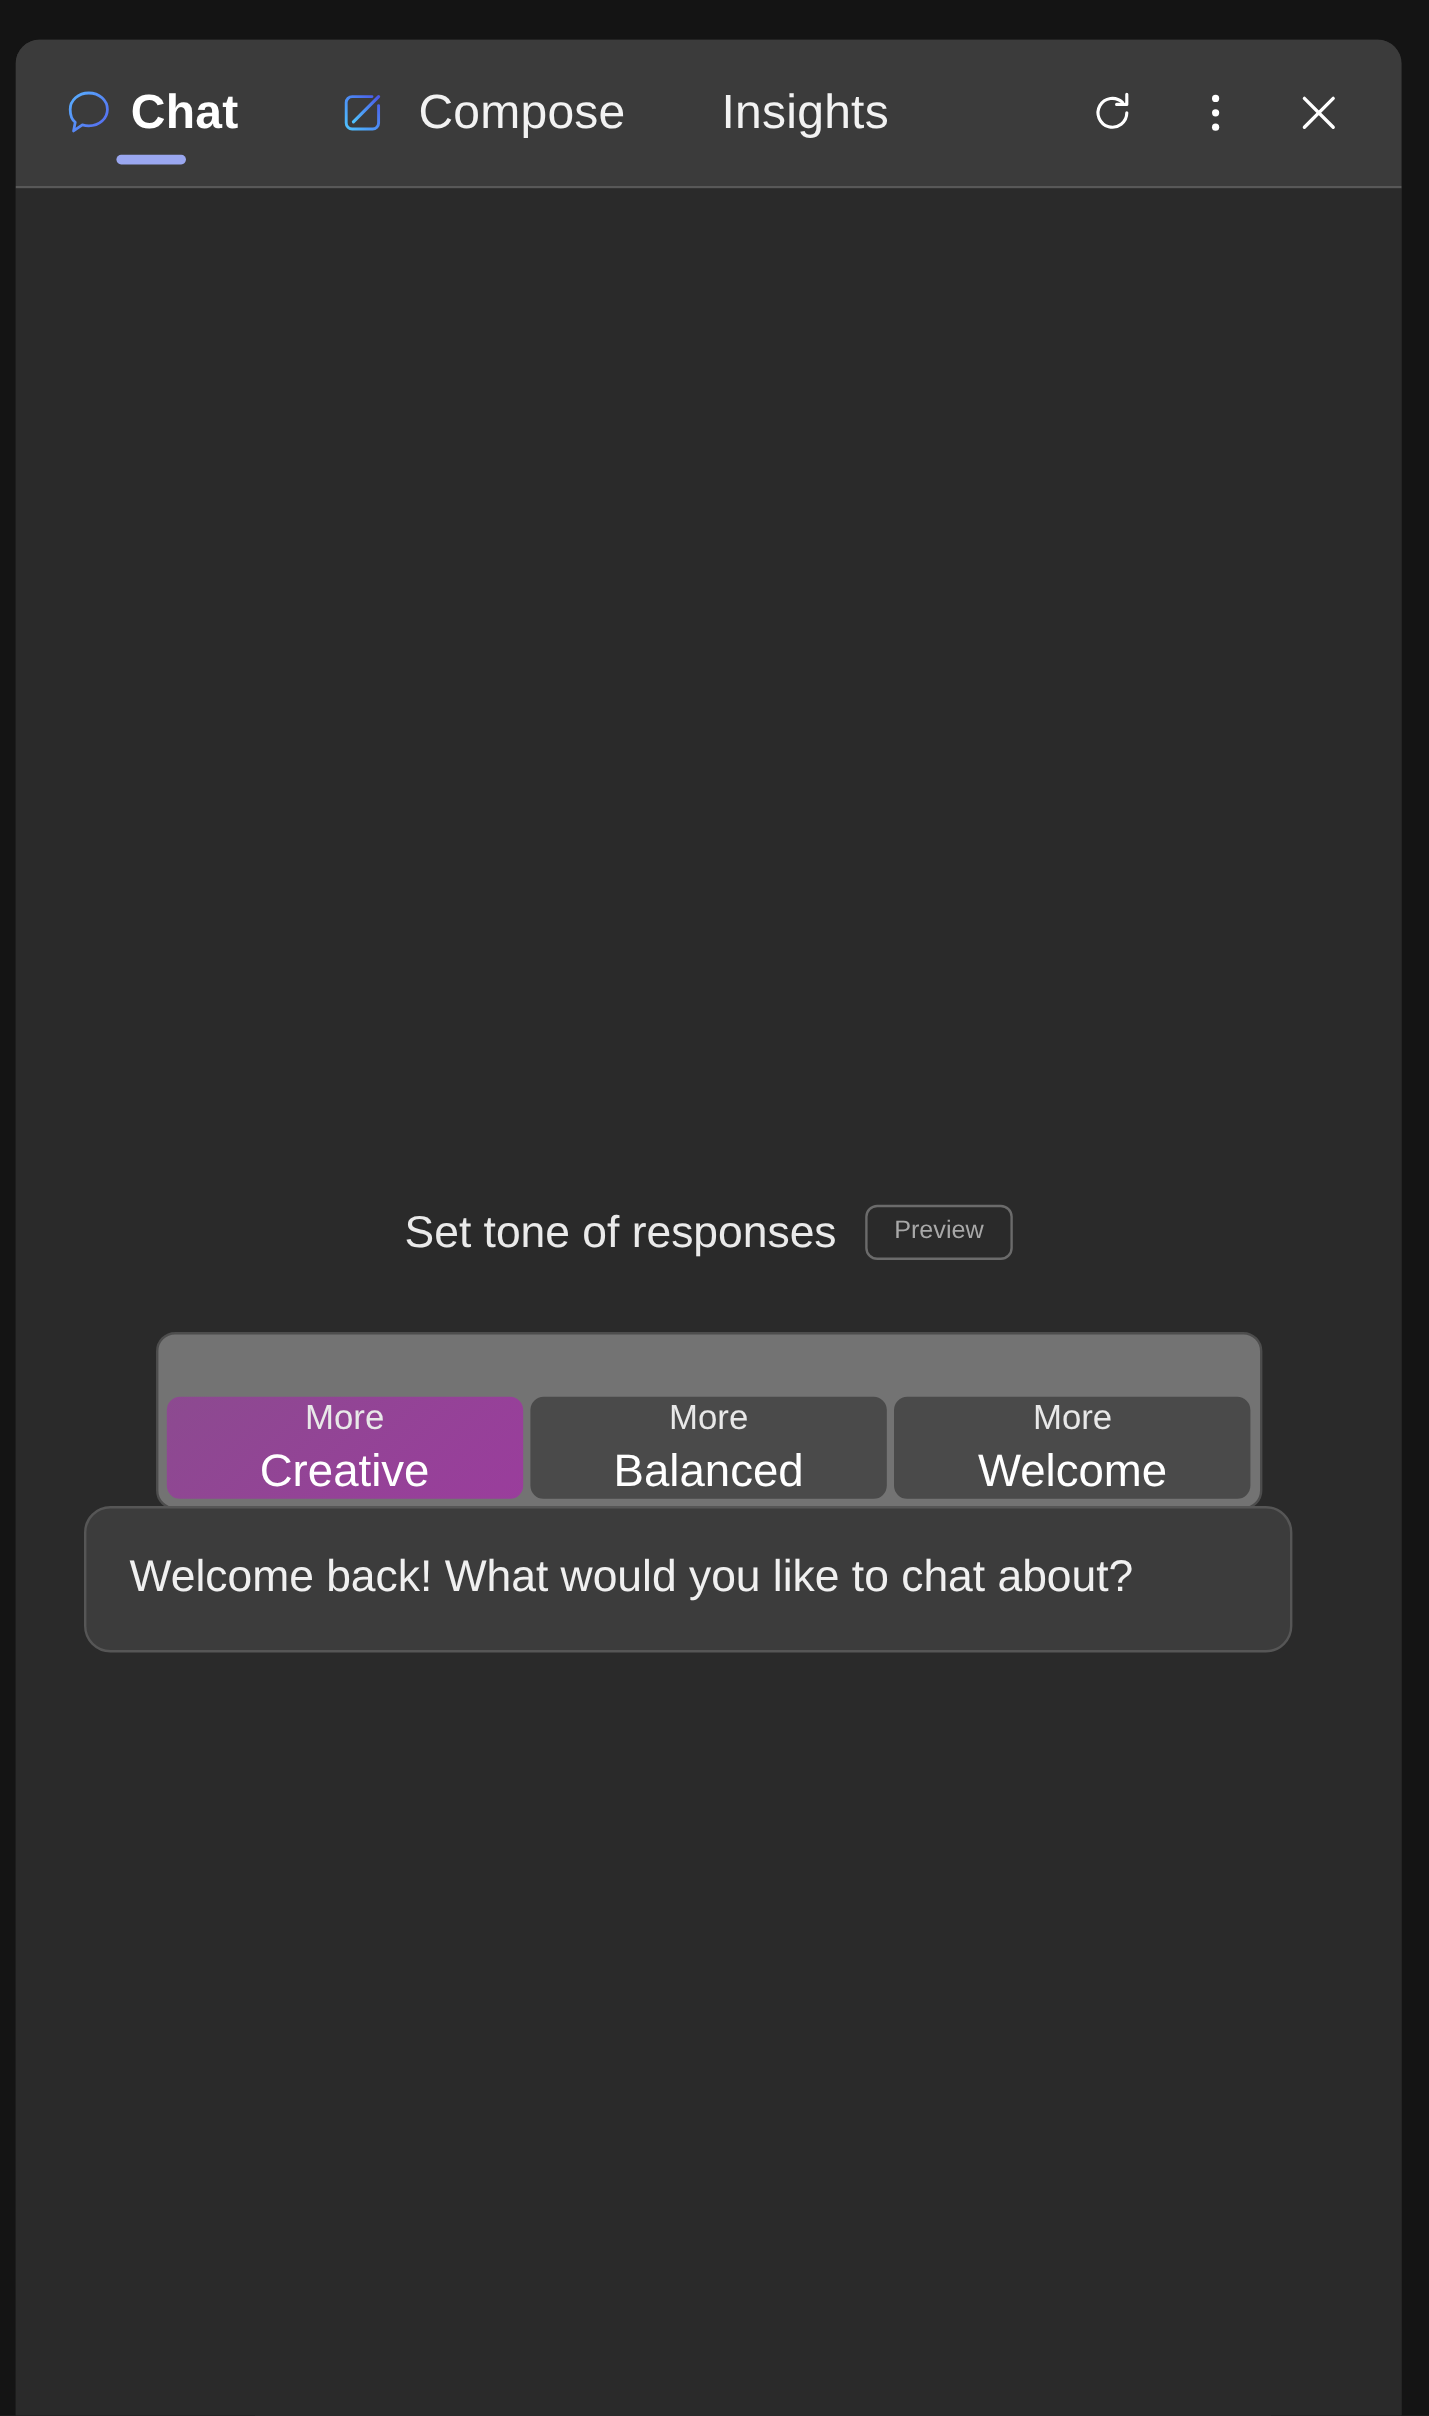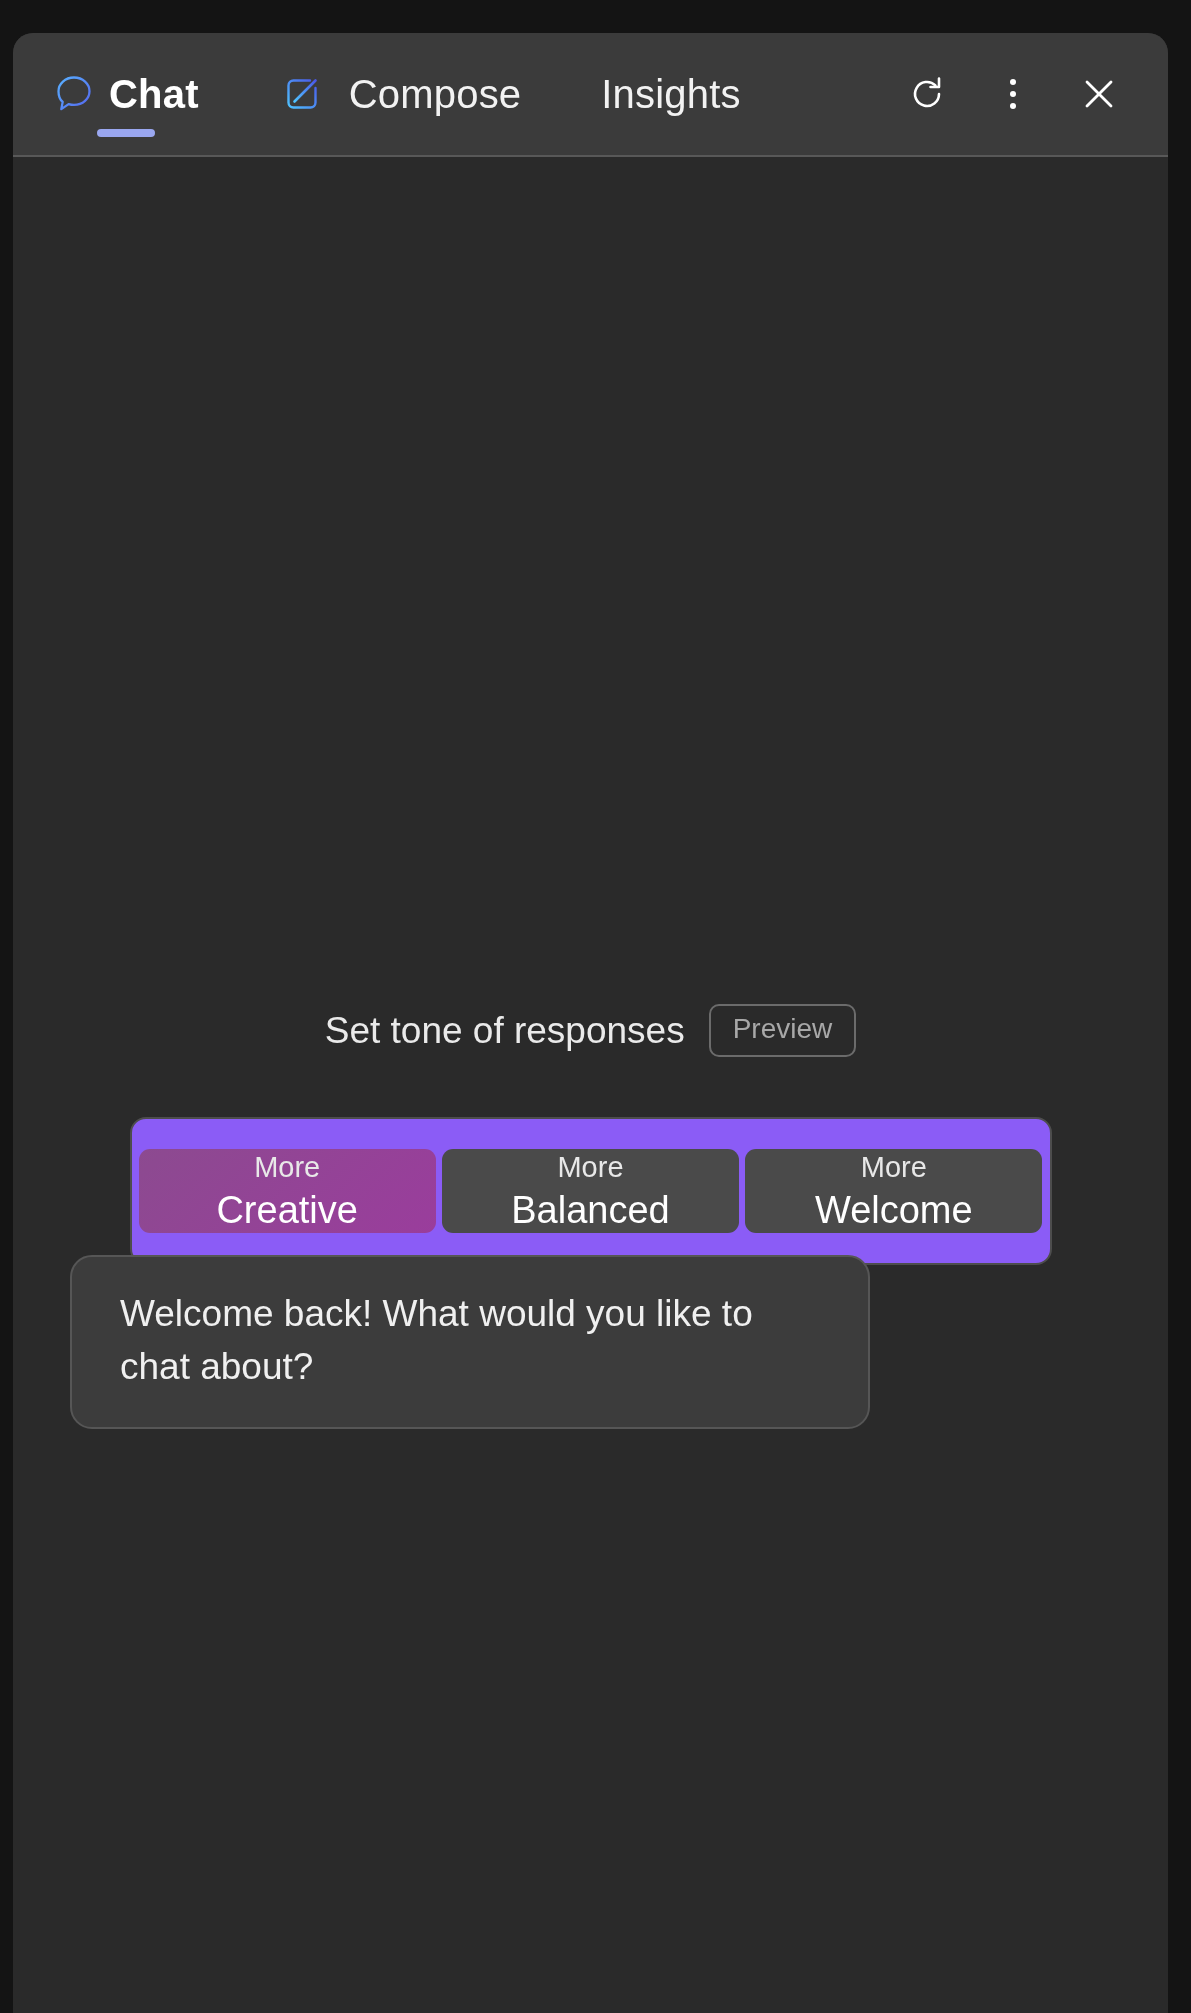--- a/index.html
+++ b/index.html
@@ -120,42 +120,42 @@
     align-items: center;
     justify-content: center;
     gap: 24px;
   }
   #tone-title {
     font-size: 37px;
     color: #eaeaea;
     white-space: nowrap;
   }
   #preview-badge {
-    font-size: 28px;
+    font-size: 21px;
     color: #a8a8a8;
     border: 2px solid #6b6b6b;
     border-radius: 10px;
     padding: 9px 22px 12px;
     line-height: 1;
     white-space: nowrap;
     cursor: pointer;
     background: transparent;
   }
 
   #tone-switch {
     margin: 60px auto 0;
     width: 922px;
     height: 148px;
     border: 2px solid #4d4d4d;
     border-radius: 16px;
     display: flex;
-    align-items: center;
+    align-items: flex-end;
     padding: 7px;
     gap: 6px;
-    background: #8b5cf6;
+    background: #737373;
   }
   .tone-option {
     flex: 1 1 0;
     border-radius: 11px;
     background: #4a4a4a;
     display: flex;
     flex-direction: column;
     align-items: center;
     justify-content: center;
     gap: 2px;
@@ -175,25 +175,25 @@
     font-size: 38px;
     color: #ffffff;
     line-height: 1.22;
   }
 
   
   #message-bubble {
     position: absolute;
     left: 57px;
     top: 1098px;
-    width: 800px;
+    width: 1007px;
     background: #3c3c3c;
     border: 2px solid #565656;
     border-radius: 22px;
-    padding: 31px 48px 34px;
+    padding: 31px 36px 34px;
   }
   #message-text {
     font-size: 37px;
     line-height: 1.42;
     color: #f0f0f0;
   }
 
   
   #composer {
     position: absolute;

